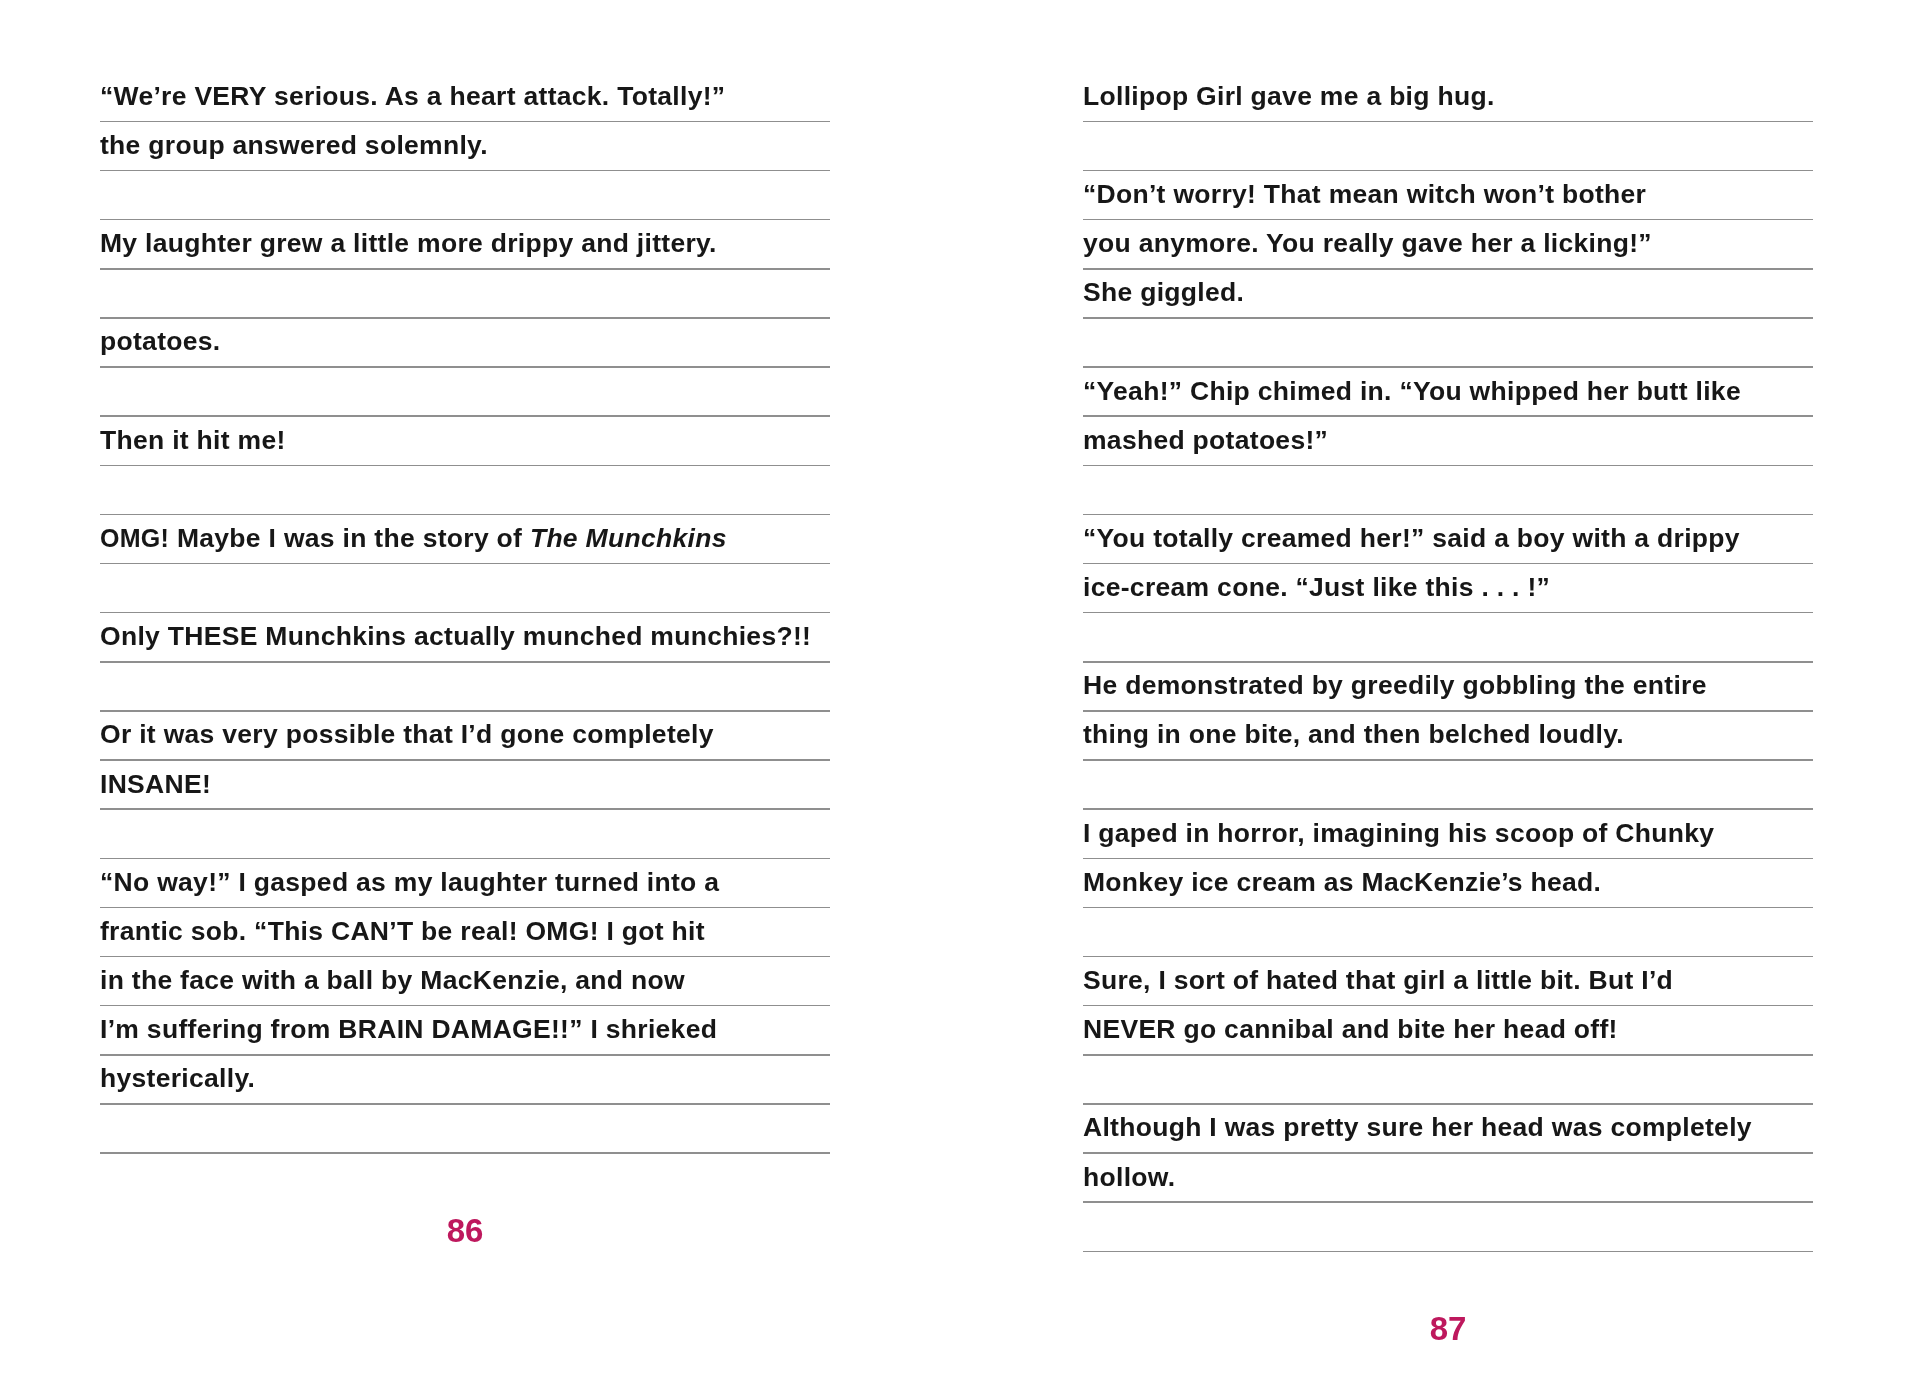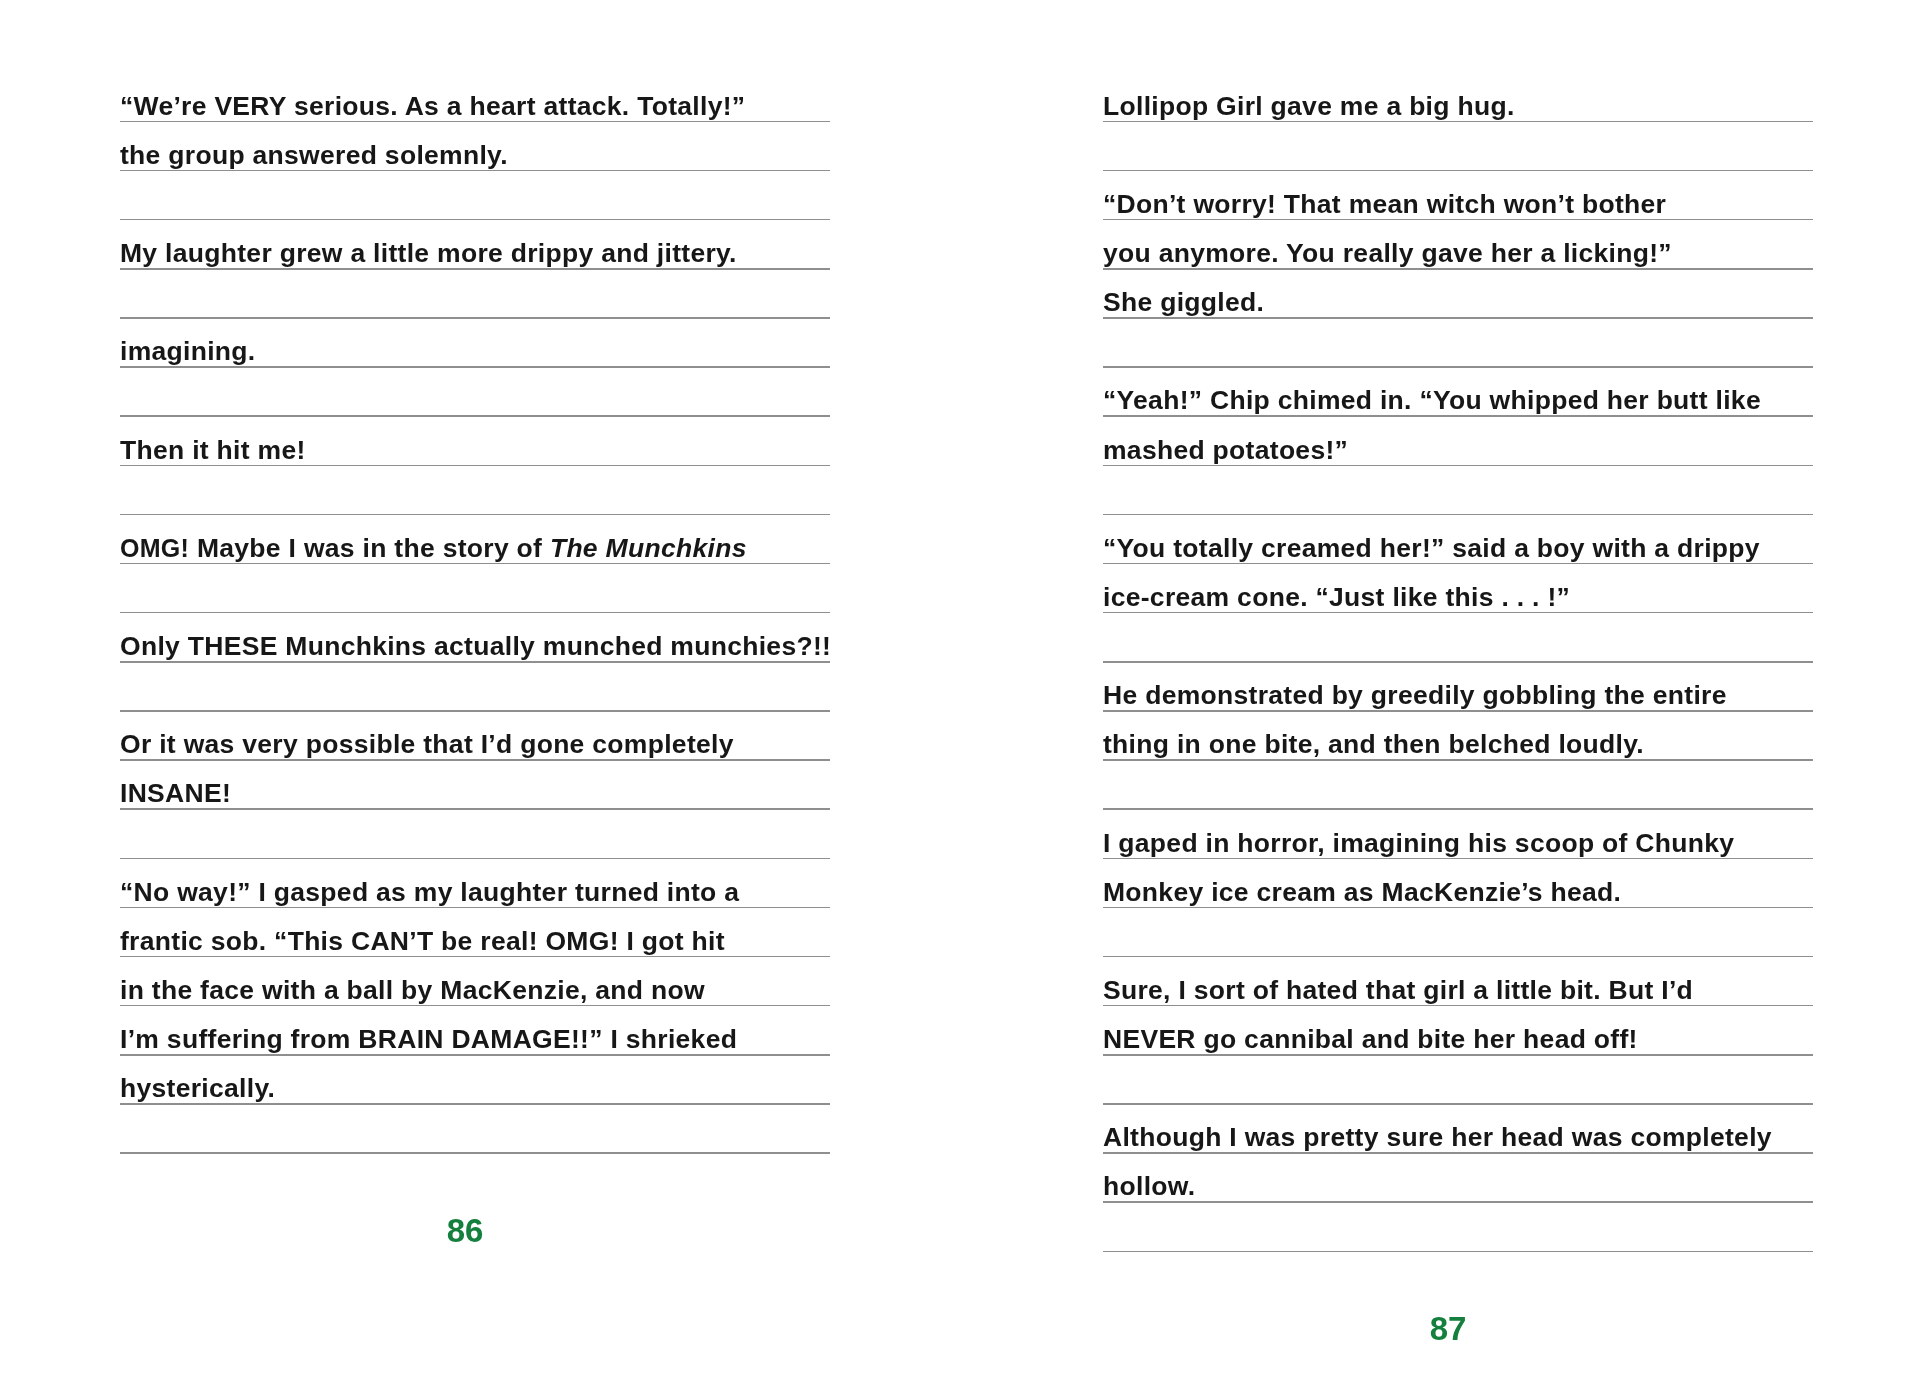--- a/index.html
+++ b/index.html
@@ -21,22 +21,21 @@
     top: 73px;
     width: 730px;
   }
   #page-0 { left: 100px; }
   #page-1 { left: 1083px; }
 
   .line {
     position: relative;
     height: 49.13px;
     display: flex;
-    align-items: flex-end;
-    margin-left: 20px;
+    align-items: center;
   }
   .line::after {
     content: "";
     position: absolute;
     left: 0;
     right: 0;
     bottom: 0;
     height: 1.5px;
     background: #8f8f8f;
   }
@@ -54,21 +53,21 @@
     font-weight: 700;
   }
   .seg-italic {
     font-style: italic;
   }
   .page-number {
     margin-top: 58px;
     text-align: center;
     font-size: 33px;
     font-weight: 700;
-    color: #15803d;
+    color: #be185d;
   }
 </style>
 </head>
 <body>
 
 <div class="spread">
 
   <section class="page" id="page-0">
     <div class="lines">
         <div class="line">
@@ -76,21 +75,21 @@
         </div>
         <div class="line">
           <span class="txt"><span>the group answered solemnly.</span></span>
         </div>
         <div class="line"></div>
         <div class="line">
           <span class="txt"><span>My laughter grew a little more drippy and jittery.</span></span>
         </div>
         <div class="line"></div>
         <div class="line">
-          <span class="txt"><span>imagining.</span></span>
+          <span class="txt"><span>potatoes.</span></span>
         </div>
         <div class="line"></div>
         <div class="line">
           <span class="txt"><span>Then it hit me!</span></span>
         </div>
         <div class="line"></div>
         <div class="line">
           <span class="txt"><span class="seg-large">OMG!</span><span> Maybe I was in the story of </span><span class="seg-italic">The Munchkins</span></span>
         </div>
         <div class="line"></div>

